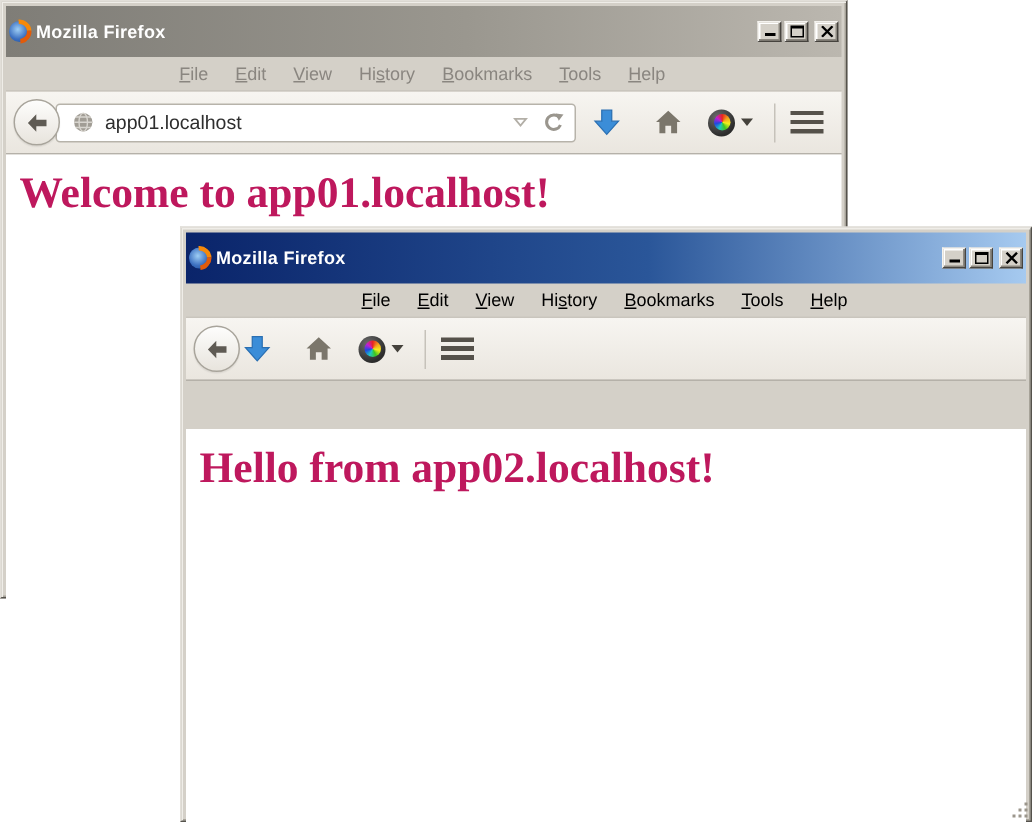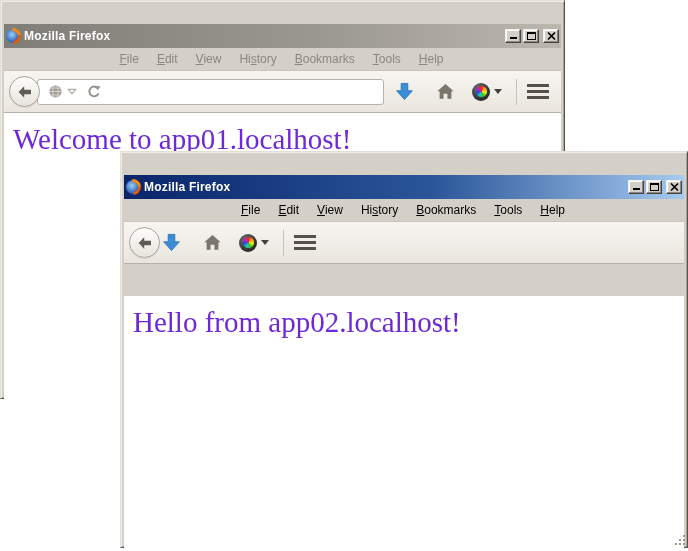--- a/index.html
+++ b/index.html
@@ -11,22 +11,22 @@
   
   .window {
     position:absolute; background:#d4d0c8; padding:3px;
     border:1px solid; border-color:#e2dfd9 #55524c #55524c #e2dfd9;
     box-shadow: inset 1px 1px 0 #efede8, inset -1px -1px 0 #a7a399;
   }
   .window.back  { left:0;   top:0;    width:565px; height:399px; z-index:1; }
   .window.front { left:120px; top:151px; width:568px; height:397px; z-index:2; }
 
   .titlebar {
-    height:24px; display:flex; align-items:center; padding:0 2px;
-    color:#fff; font-weight:bold; font-size:12px;margin-top:20px;
+    height:34px; display:flex; align-items:center; padding:0 2px;
+    color:#fff; font-weight:bold; font-size:12px;
   }
   .window.front .titlebar { background:linear-gradient(90deg,#0a246a 0%,#2a5699 55%,#a6caf0 100%); }
   .window.back  .titlebar { background:linear-gradient(90deg,#7f7d77 0%,#9a978f 55%,#bbb7af 100%); }
 
   .fx-icon {
     width:14px; height:14px; border-radius:50%; flex:0 0 auto; position:relative;
     background: radial-gradient(circle at 42% 40%, #9ecef5 0%, #3b6fc0 55%, #1d4a94 100%);
   }
   .fx-icon::after {
     content:""; position:absolute; inset:-1px; border-radius:50%;
@@ -93,21 +93,21 @@
   .tb-sep { width:1px; height:26px; background:#c6c2ba; margin:0 10px; flex:0 0 auto; }
   .hamburger { width:22px; height:15px; flex:0 0 auto; margin-right:3px;
     background:linear-gradient(#55514a 0 3px, transparent 3px 6px,
                #55514a 6px 9px, transparent 9px 12px, #55514a 12px 15px); }
 
   .content { position:relative; background:#fff; overflow:hidden; }
   .window.back  .content { height:307px; }
   .window.front .content { height:353px;margin-top:32px; }
   .content h1 {
     margin:10px 0 0 9px; font-family:"Liberation Serif", serif;
-    font-weight:normal; font-size:29px; color:#6d28d9; white-space:nowrap;
+    font-weight:bold; font-size:29px; color:#be185d; white-space:nowrap;
   }
   .grip { position:absolute; right:2px; bottom:2px; width:2px; height:2px; background:#9b968c;
     box-shadow: -4px 0 #9b968c, -8px 0 #9b968c, 0 -4px #9b968c, -4px -4px #9b968c, 0 -8px #9b968c; }
 </style>
 </head>
 <body>
 
 <div class="window back">
   <div class="titlebar">
     <span class="fx-icon"></span>
@@ -142,20 +142,21 @@
         </svg>
     </span>
     <span class="urlbar">
       <svg width="15" height="15" viewBox="0 0 16 16">
           <circle cx="8" cy="8" r="6.5" fill="#a19d95"></circle>
           <g stroke="#d8d5cf" stroke-width="1" fill="none">
             <ellipse cx="8" cy="8" rx="3" ry="6.5"></ellipse>
             <path d="M1.5 8 H14.5 M2.6 4.3 H13.4 M2.6 11.7 H13.4"></path>
           </g>
         </svg>
+      <span class="url-text">app01.localhost</span>
       <span class="url-dd">
         <svg width="10" height="7" viewBox="0 0 10 7">
             <path d="M1.3 1.3 H8.7 L5 5.7 Z" fill="none" stroke="#b3afa7" stroke-width="1.2"></path>
           </svg>
       </span>
       <span class="reload">
         <svg width="14" height="14" viewBox="0 0 16 16">
             <path d="M13.3 9.5 A5.5 5.5 0 1 1 12.6 4" fill="none" stroke="#9a968e" stroke-width="2.3"></path>
             <path d="M9.8 0.8 L15.6 1.6 L12 6.2 Z" fill="#9a968e"></path>
           </svg>

